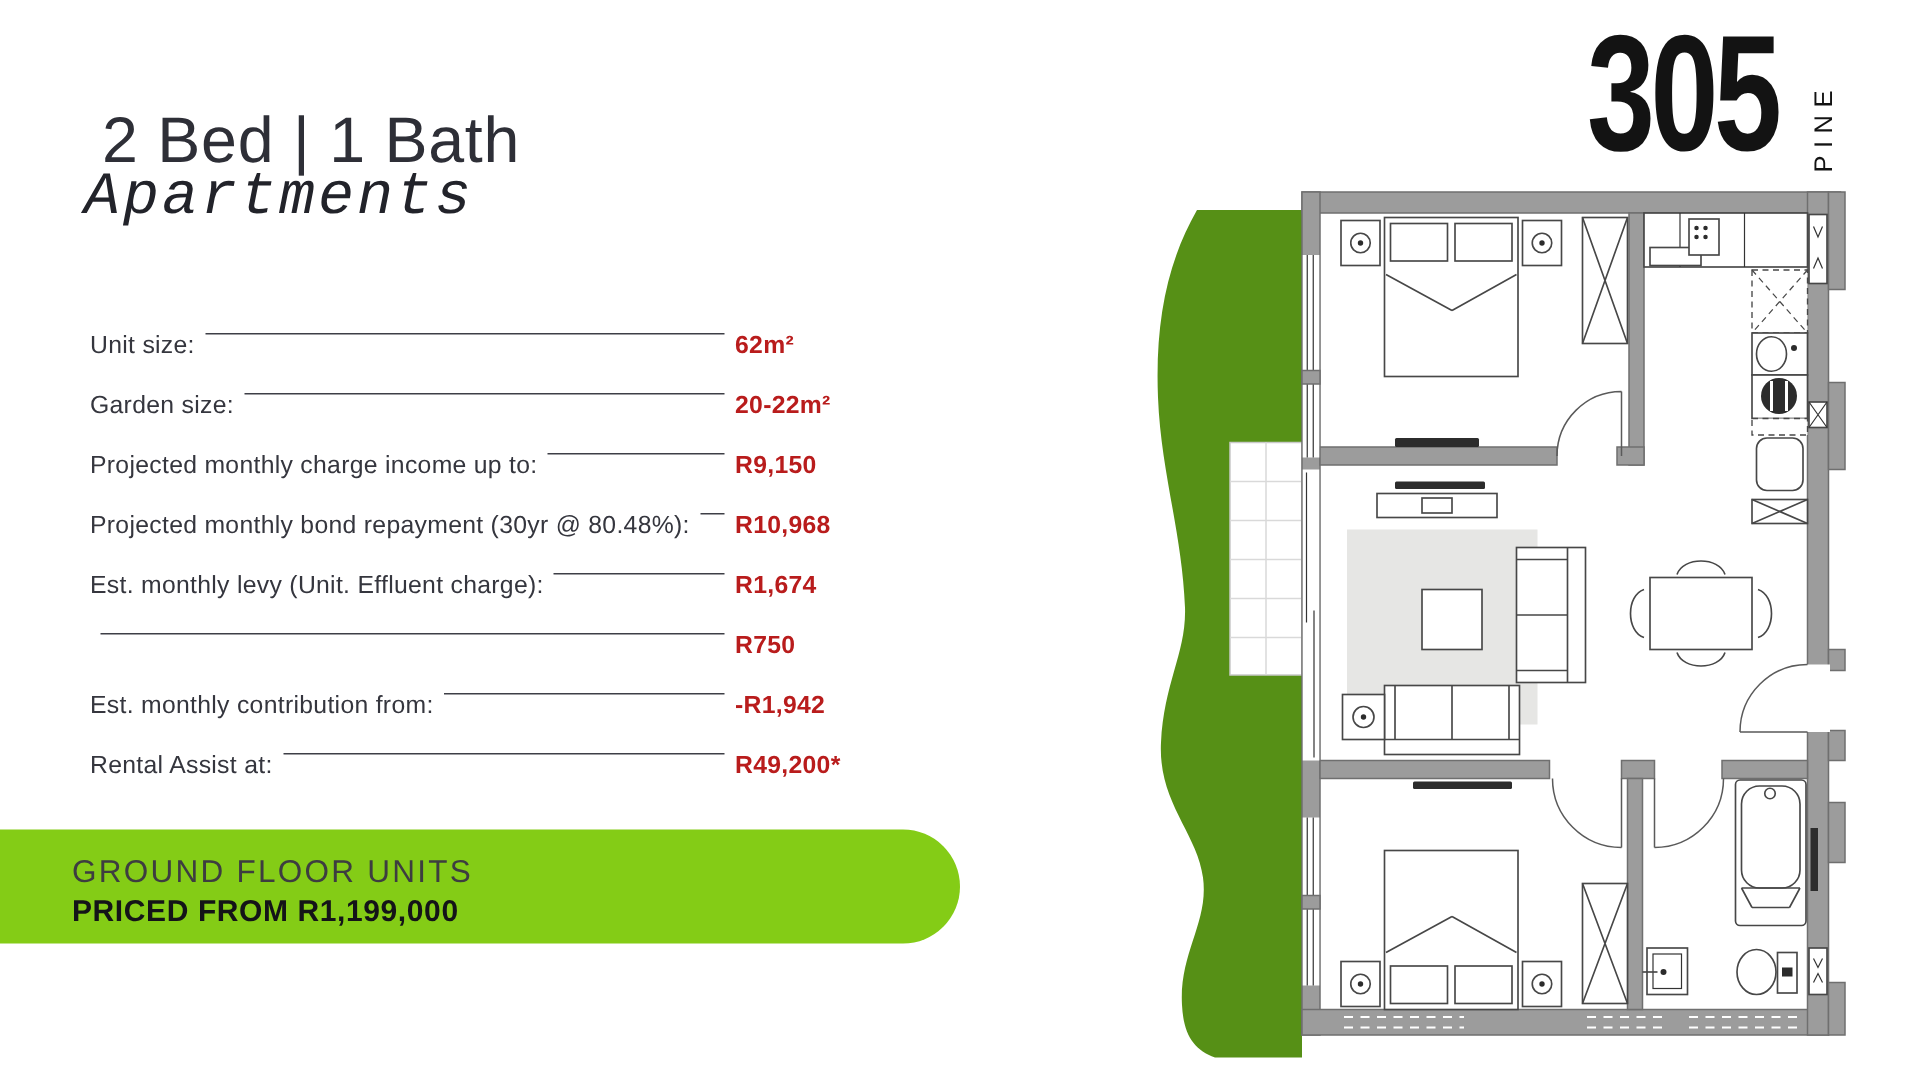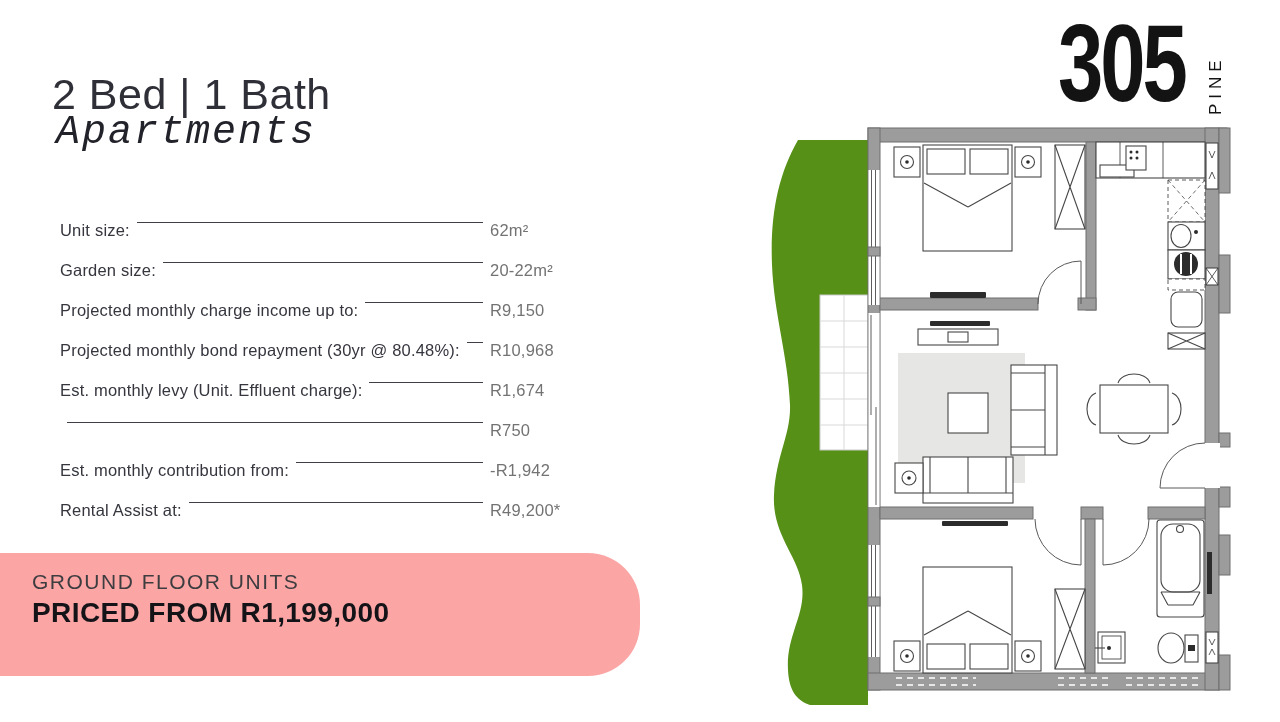--- a/index.html
+++ b/index.html
@@ -1,45 +1,45 @@
 <!DOCTYPE html>
 <html><head>
 <meta charset="utf-8">
 <style>
   html,body{margin:0;padding:0;background:#fff;}
   .page{position:relative;width:1280px;height:722px;background:#ffffff;overflow:hidden;
         font-family:"Liberation Sans",sans-serif;color:#2b2c33;}
 
   
-  .title{position:absolute;left:52px;top:70px;font-size:43px;font-weight:300;
+  .title{position:absolute;left:68px;top:70px;font-size:43px;font-weight:300;
          letter-spacing:.5px;color:#2e2f37;}
   .subtitle{position:absolute;left:56px;top:110px;font-family:Liberation Mono, monospace;
             font-style:italic;font-size:40px;color:#22232a;letter-spacing:2px;}
 
   
   .logo-num{position:absolute;left:1058px;top:16px;font-size:110px;font-weight:700;
             line-height:.86;letter-spacing:-4px;color:#131313;
             transform:scaleX(.74);transform-origin:left top;}
   .logo-name{position:absolute;left:1206px;top:33px;height:82px;writing-mode:vertical-rl;
              transform:rotate(180deg);font-size:17px;font-weight:500;letter-spacing:5px;
              color:#131313;}
 
   
   .specs{position:absolute;left:60px;top:221px;width:562px;}
   .spec-row{display:flex;align-items:flex-start;height:40px;font-size:16.5px;color:#35363e;}
   .spec-label{white-space:nowrap;letter-spacing:.2px;}
   .spec-leader{flex:1;min-width:8px;height:0;border-bottom:1.6px solid #3e3f47;
                margin:0 7px;transform:translateY(1px);}
-  .spec-value{font-weight:400;min-width:132px;color:#737373;letter-spacing:.2px;}
-
-  
-  .price-box{position:absolute;left:0;top:553px;width:640px;height:123px;background:#fca5a5;
-             border-radius:0 52px 52px 0;box-sizing:border-box;padding:17px 0 0 32px;}
+  .spec-value{font-weight:700;min-width:132px;color:#b91c1c;letter-spacing:.2px;}
+
+  
+  .price-box{position:absolute;left:0;top:553px;width:640px;height:76px;background:#84cc16;
+             border-radius:0 52px 52px 0;box-sizing:border-box;padding:17px 0 0 48px;}
   .pb1{font-size:21px;letter-spacing:1.5px;color:#3d3d40;font-weight:400;}
-  .pb2{font-size:28px;font-weight:800;color:#141418;letter-spacing:.4px;margin-top:3px;}
+  .pb2{font-size:20px;font-weight:800;color:#141418;letter-spacing:.4px;margin-top:3px;}
 
   
   .floorplan{position:absolute;left:768px;top:115px;width:472px;height:595px;}
   .wall{fill:#9c9c9c;stroke:#6f6f6f;stroke-width:1;}
   .gap{fill:#ffffff;}
   .furn{fill:#ffffff;stroke:#474747;stroke-width:1.1;}
   .line{stroke:#474747;stroke-width:1.1;fill:none;}
   .thin{stroke:#333333;stroke-width:.8;fill:none;}
   .dash{stroke:#474747;stroke-width:.9;fill:#ffffff;stroke-dasharray:4 3;}
   .dashl{stroke:#474747;stroke-width:.8;fill:none;stroke-dasharray:4 3;}

